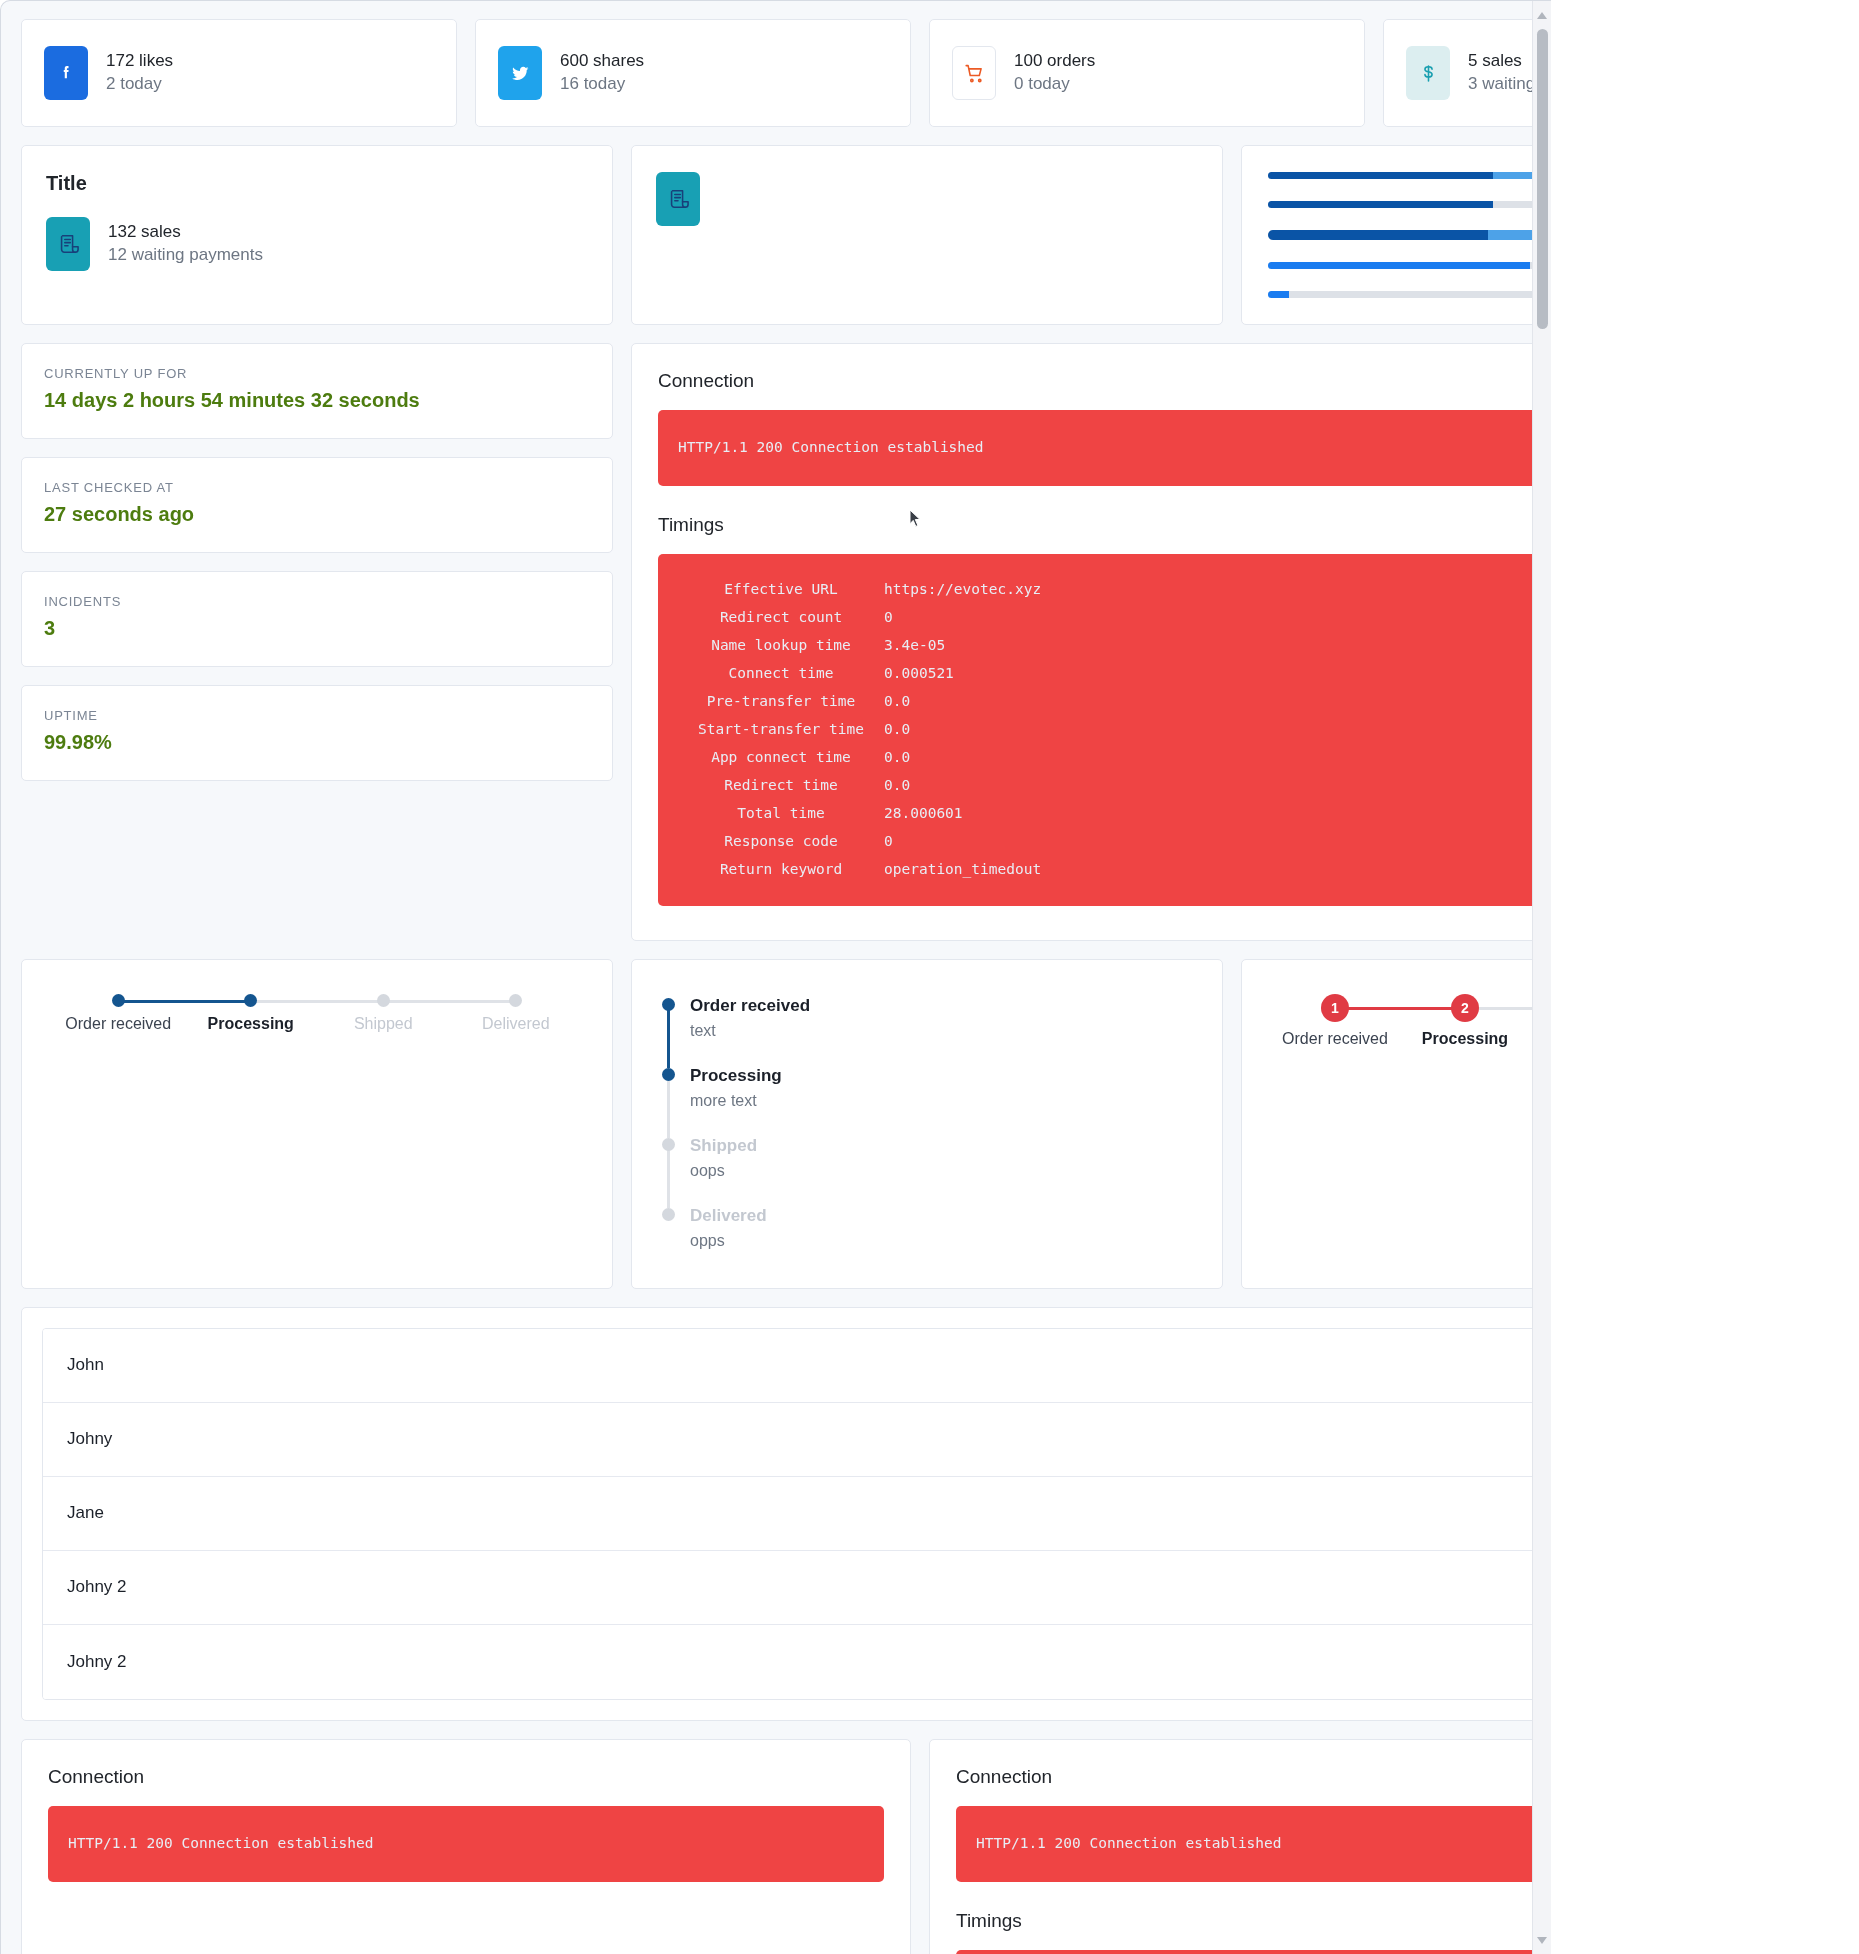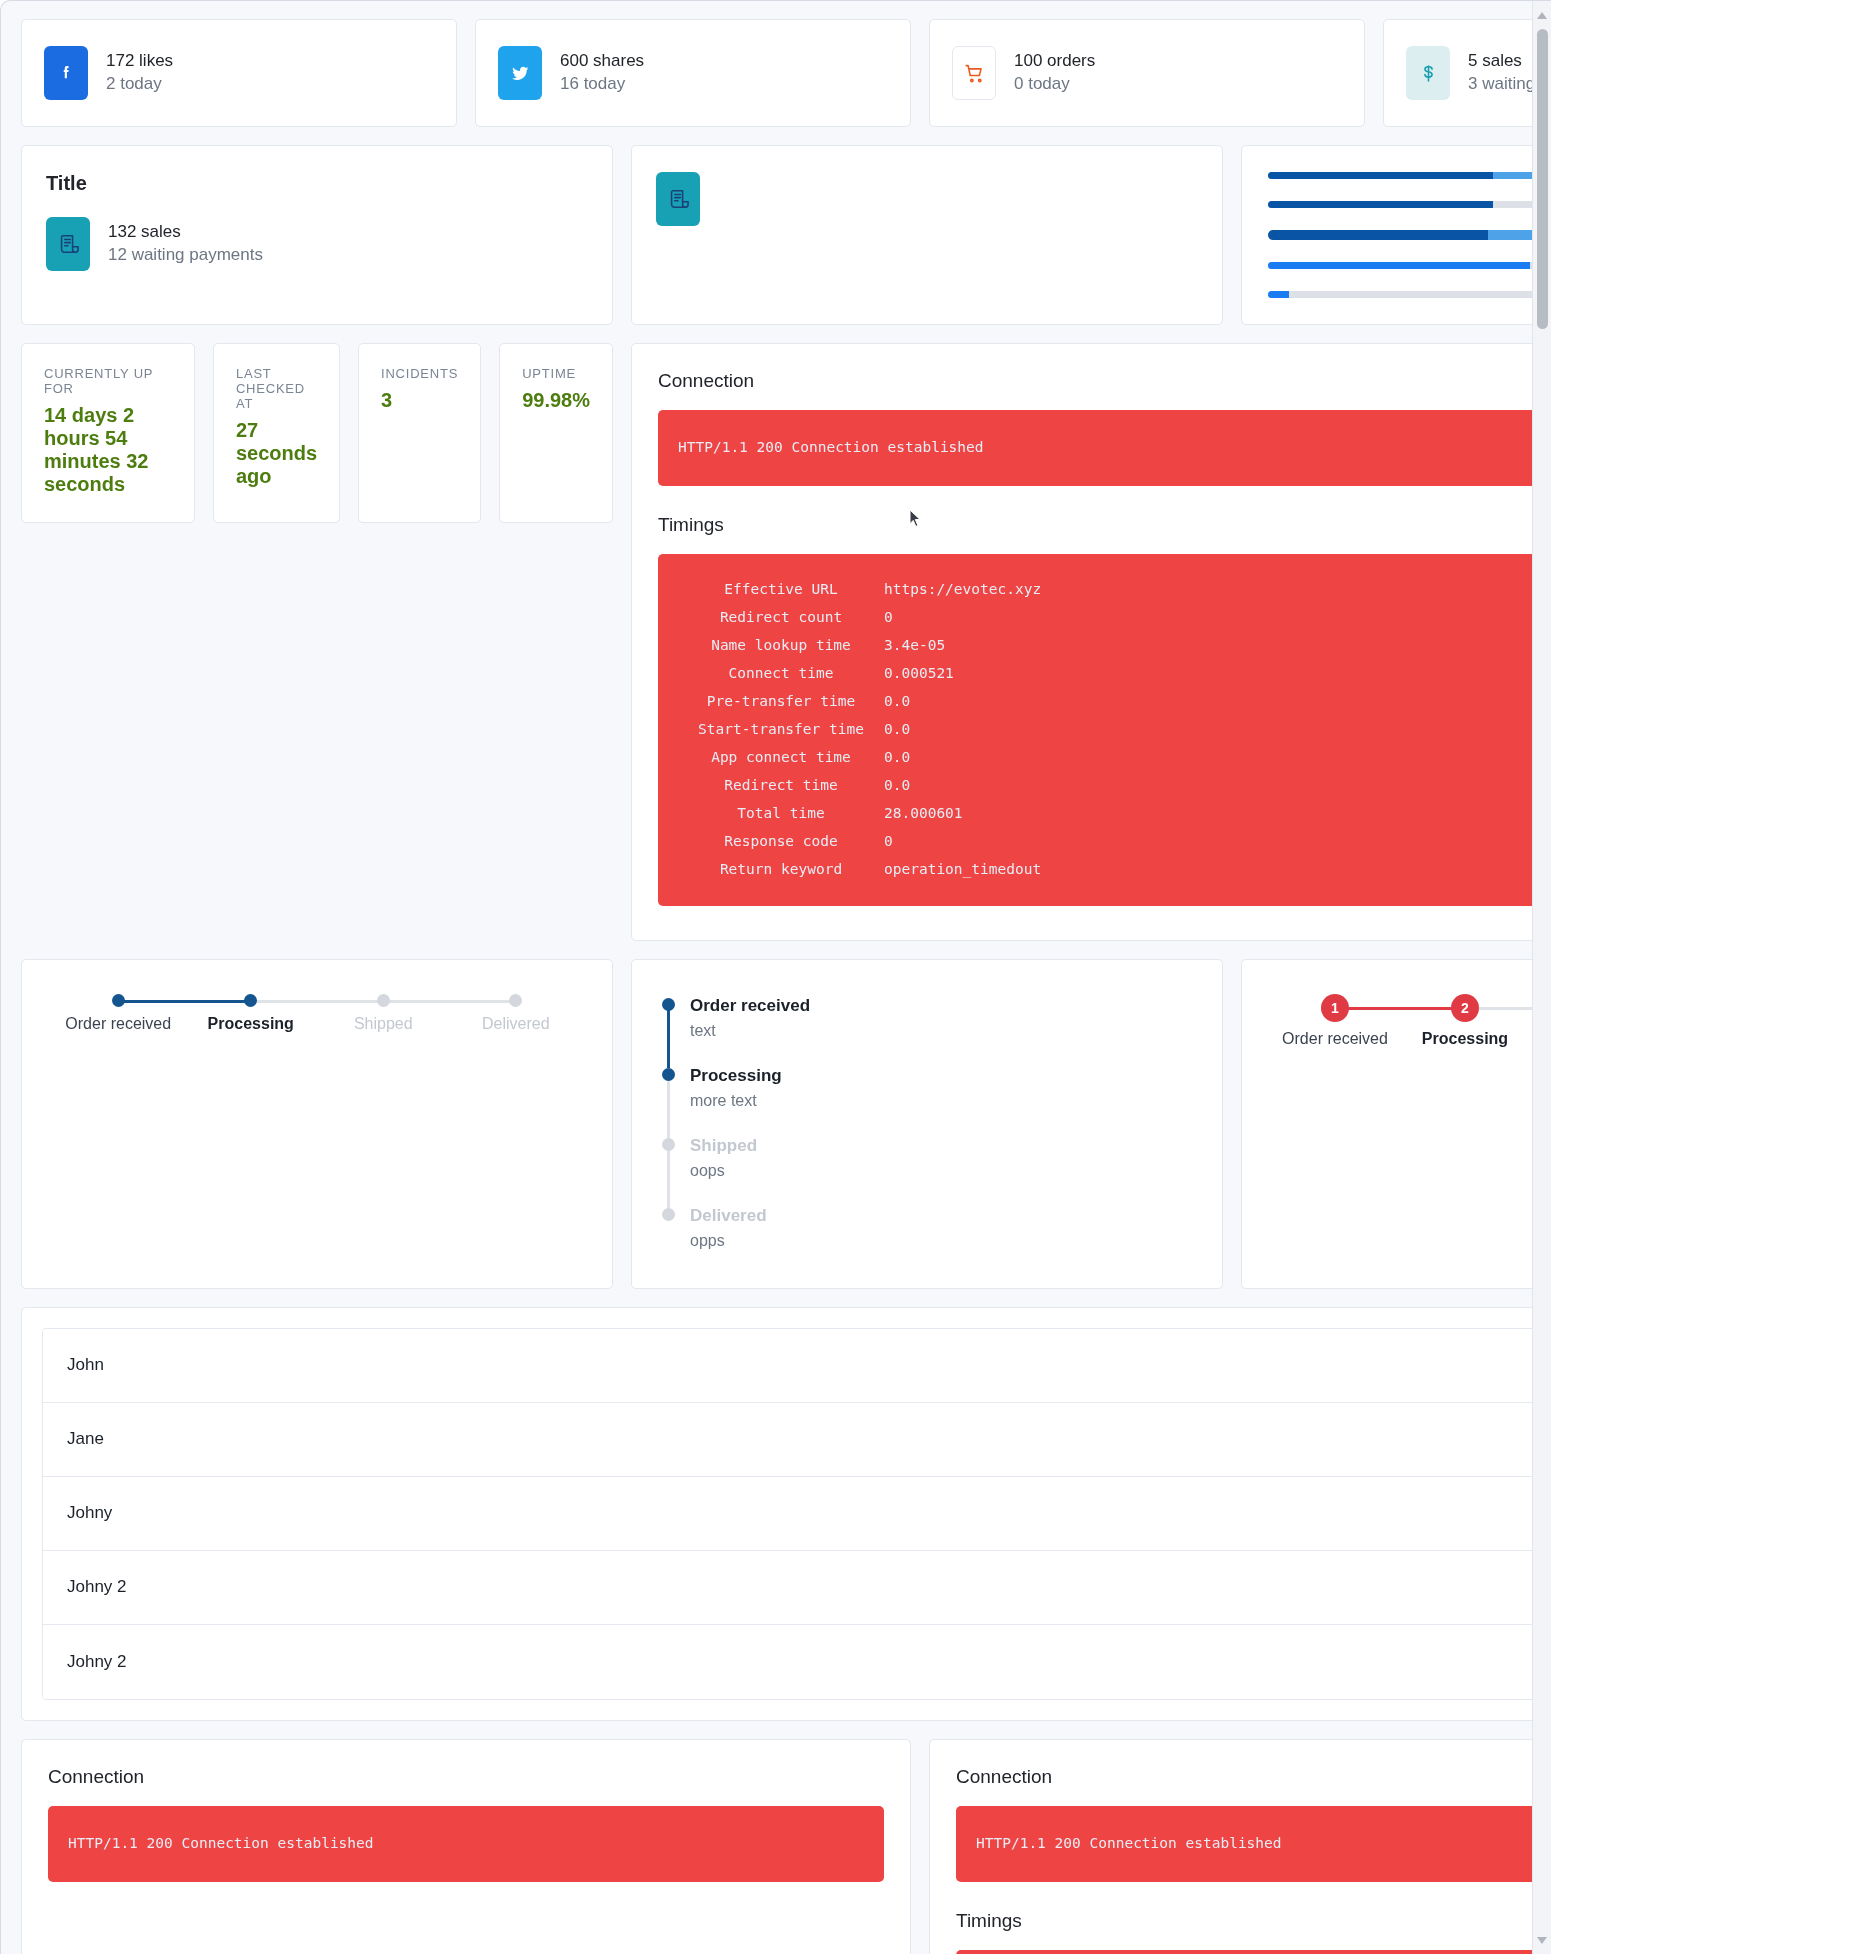--- a/index.html
+++ b/index.html
@@ -74,21 +74,21 @@
     height: 7px;
     border-radius: 6px;
     overflow: hidden;
     background: #dde1e7;
   }
   .bar.thick { height: 10px; }
   .seg { height: 100%; }
 
   
   .content-row { display: flex; gap: 18px; margin-bottom: 18px; align-items: flex-start; }
-  .status-col { width: 592px; display: flex; gap: 18px; }
+  .status-col { width: 592px; display: flex; flex-direction: column; gap: 18px; }
   .status-card { padding: 22px 22px 26px 22px; min-height: 88px; }
   .status-card .lbl {
     font-size: 13px; letter-spacing: .06em; text-transform: uppercase;
     color: #7b8594; margin-bottom: 8px;
   }
   .status-card .val { font-size: 20px; font-weight: 700; color: #4d7c0f; }
 
   
   .conn-card { flex: 1; padding: 26px 26px 34px 26px; }
   .sec-title { font-size: 19px; color: #21252b; margin-bottom: 18px; }
@@ -437,27 +437,27 @@
 
     <div class="card acc-wrap">
       <div class="acc-list" id="accordion-list">
           <div class="acc-item">
             <span class="nm">John</span>
             <span class="chev"><svg width="18" height="11" viewBox="0 0 18 11" fill="none" stroke="#2f3a4d" stroke-width="1.4" stroke-linecap="round" stroke-linejoin="round">
                 <path d="M1 9.5L9 1.5l8 8"></path>
               </svg></span>
           </div>
           <div class="acc-item">
-            <span class="nm">Jane</span>
+            <span class="nm">Johny</span>
             <span class="chev"><svg width="18" height="11" viewBox="0 0 18 11" fill="none" stroke="#2f3a4d" stroke-width="1.4" stroke-linecap="round" stroke-linejoin="round">
                 <path d="M1 9.5L9 1.5l8 8"></path>
               </svg></span>
           </div>
           <div class="acc-item">
-            <span class="nm">Johny</span>
+            <span class="nm">Jane</span>
             <span class="chev"><svg width="18" height="11" viewBox="0 0 18 11" fill="none" stroke="#2f3a4d" stroke-width="1.4" stroke-linecap="round" stroke-linejoin="round">
                 <path d="M1 9.5L9 1.5l8 8"></path>
               </svg></span>
           </div>
           <div class="acc-item">
             <span class="nm">Johny 2</span>
             <span class="chev"><svg width="18" height="11" viewBox="0 0 18 11" fill="none" stroke="#2f3a4d" stroke-width="1.4" stroke-linecap="round" stroke-linejoin="round">
                 <path d="M1 9.5L9 1.5l8 8"></path>
               </svg></span>
           </div>

